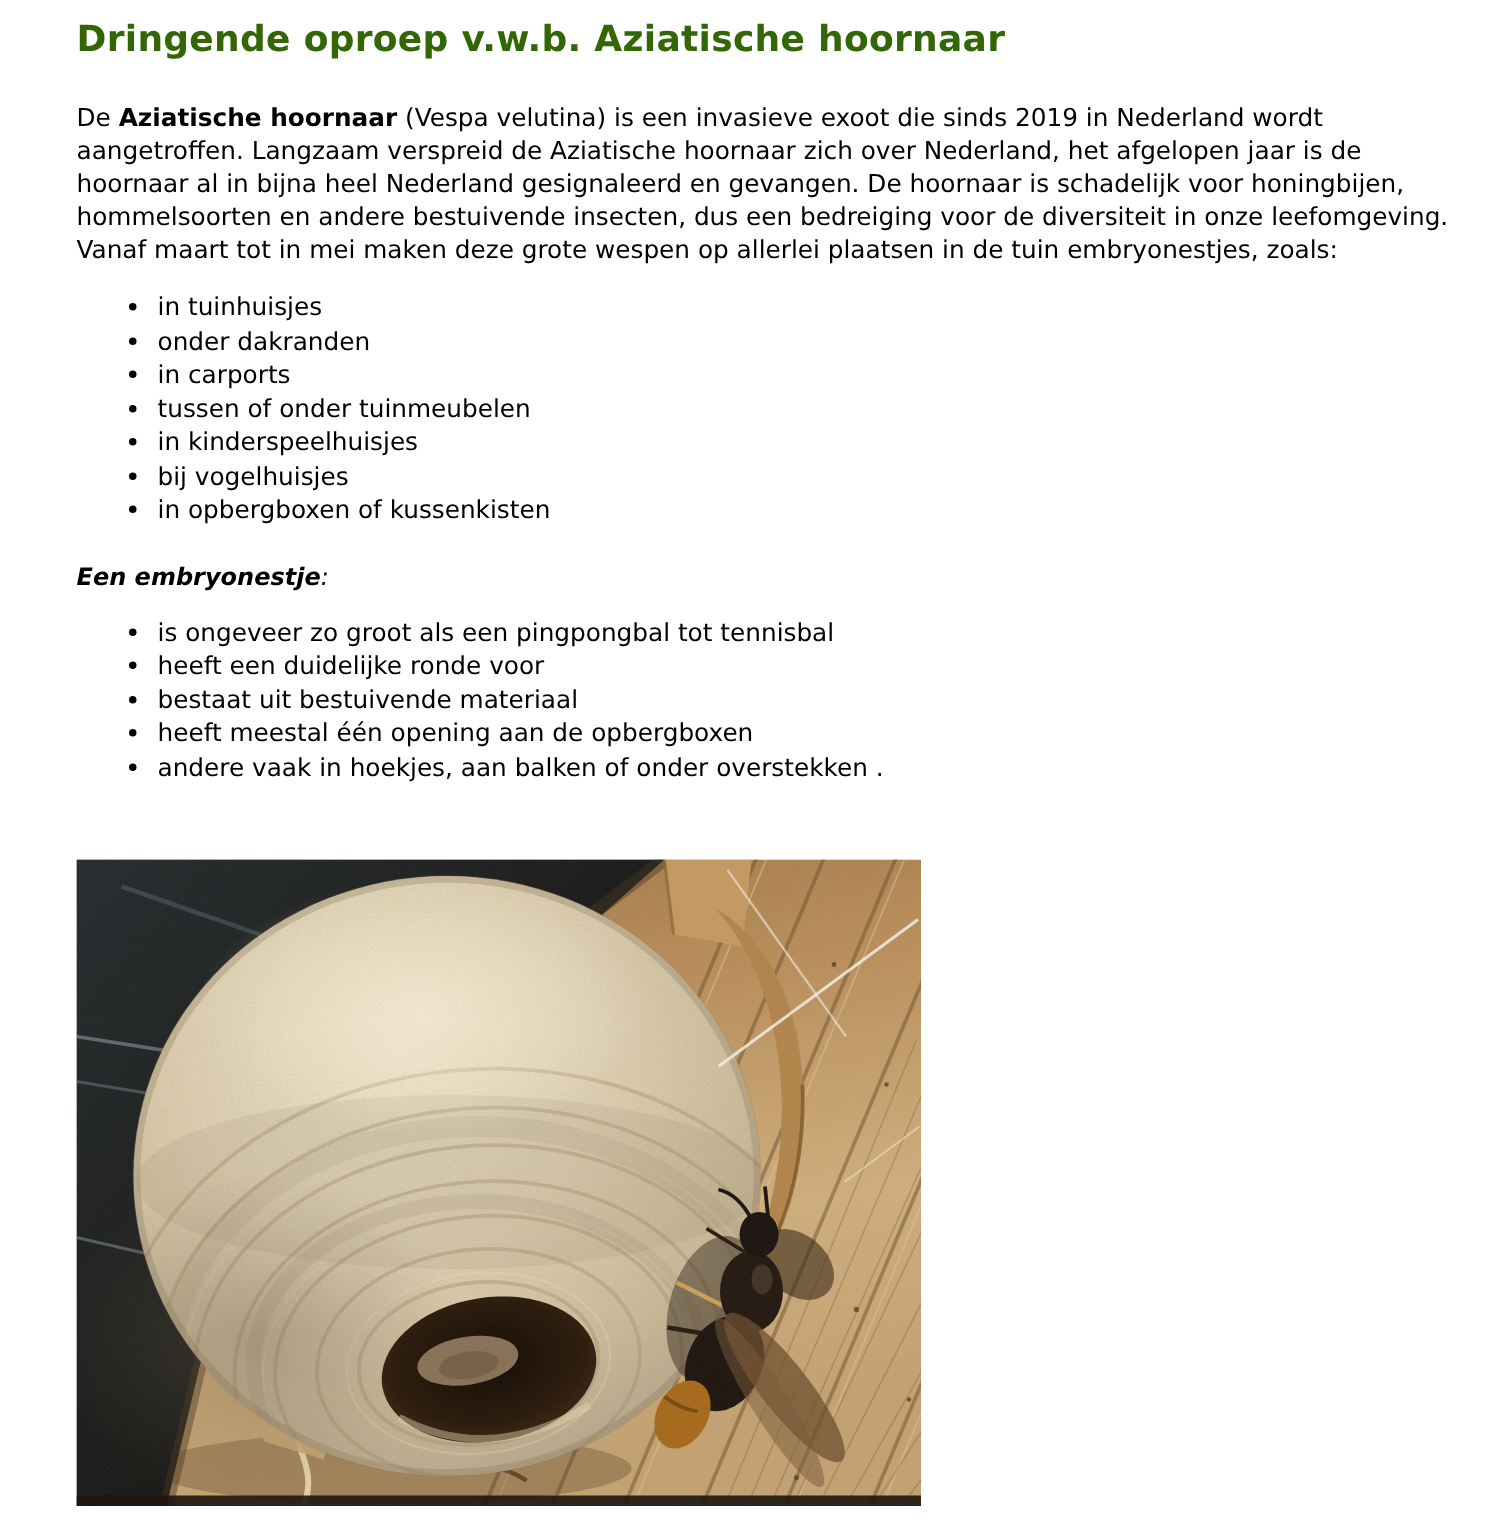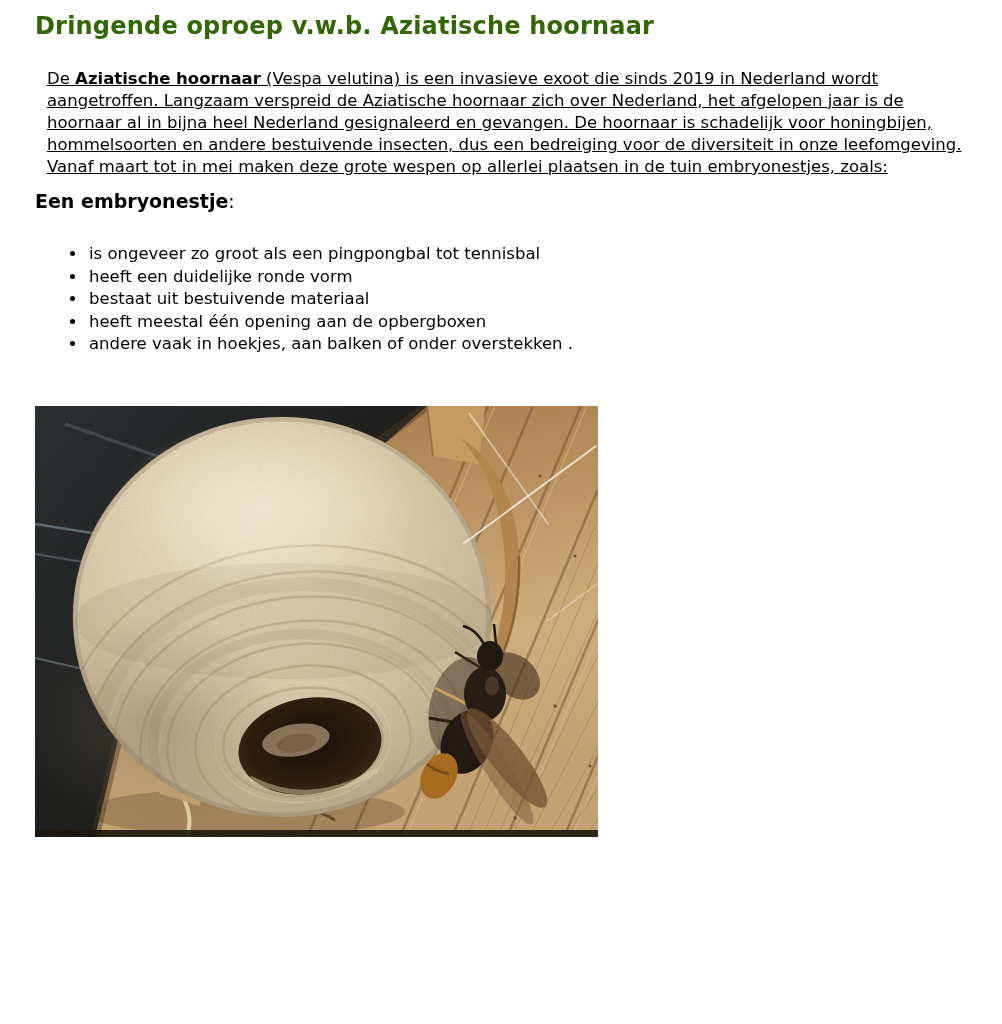--- a/index.html
+++ b/index.html
@@ -1,49 +1,58 @@
 <!DOCTYPE html>
 <html lang="nl"><head>
 <meta charset="utf-8">
 <style>
   html,body{margin:0;padding:0;background:#ffffff;}
   body{
     width:1002px;height:1024px;overflow:hidden;
     font-family:"DejaVu Sans","Liberation Sans",sans-serif;
     font-size:16.5px;color:#000;
   }
-  .content{padding:10px 27px 0 35px;}
+  .content{padding:10px 27px 0 51px;}
   h1{
     font-size:24px;line-height:28px;font-weight:700;
     color:#336604;margin:2px 0 28px 0;letter-spacing:.2px;
   }
-  p.intro{margin:12px;line-height:22px;max-width:940px;text-decoration:underline;}
+  p.intro{margin:0;line-height:22px;max-width:940px;}
   ul{margin:16px 0 22px 0;padding-left:52px;line-height:22.5px;max-width:880px;}
   li{padding-left:2px;}
-  p.subheading{margin:0;line-height:22px;font-size:19px;}
+  p.subheading{margin:0;line-height:22px;font-size:16px;font-style:italic;}
   p.subheading strong{font-weight:700;}
-  ul.second{margin-top:31px;margin-bottom:0;}
+  ul.second{margin-top:15px;margin-bottom:0;}
   figure{margin:50px 0 0 0;padding:0;width:563px;height:431px;}
   figure svg{display:block;}
 </style>
 </head>
 <body>
 
 <div class="content">
 
   <h1>Dringende oproep v.w.b. Aziatische hoornaar</h1>
 
   <p class="intro"><span>De </span><strong>Aziatische hoornaar</strong><span> (Vespa velutina) is een invasieve exoot die sinds 2019 in Nederland wordt aangetroffen. Langzaam verspreid de Aziatische hoornaar zich over Nederland, het afgelopen jaar is de hoornaar al in bijna heel Nederland gesignaleerd en gevangen. De hoornaar is schadelijk voor honingbijen, hommelsoorten en andere bestuivende insecten, dus een bedreiging voor de diversiteit in onze leefomgeving. Vanaf maart tot in mei maken deze grote wespen op allerlei plaatsen in de tuin embryonestjes, zoals:</span></p>
 
+  <ul>
+    <li>in tuinhuisjes</li>
+    <li>onder dakranden</li>
+    <li>in carports</li>
+    <li>tussen of onder tuinmeubelen</li>
+    <li>in kinderspeelhuisjes</li>
+    <li>bij vogelhuisjes</li>
+    <li>in opbergboxen of kussenkisten</li>
+  </ul>
 
   <p class="subheading"><strong>Een embryonestje</strong><span>:</span></p>
 
   <ul class="second">
     <li>is ongeveer zo groot als een pingpongbal tot tennisbal</li>
-    <li>heeft een duidelijke ronde vorm</li>
+    <li>heeft een duidelijke ronde voor</li>
     <li>bestaat uit bestuivende materiaal</li>
     <li>heeft meestal één opening aan de opbergboxen</li>
     <li>andere vaak in hoekjes, aan balken of onder overstekken .</li>
   </ul>
 
   <figure>
     <svg width="563" height="431" viewBox="0 0 563 431" role="img">
       <defs>
         <linearGradient id="woodGrad" x1="0" y1="0" x2="0.25" y2="1">
           <stop offset="0" stop-color="#9c7444"></stop>

